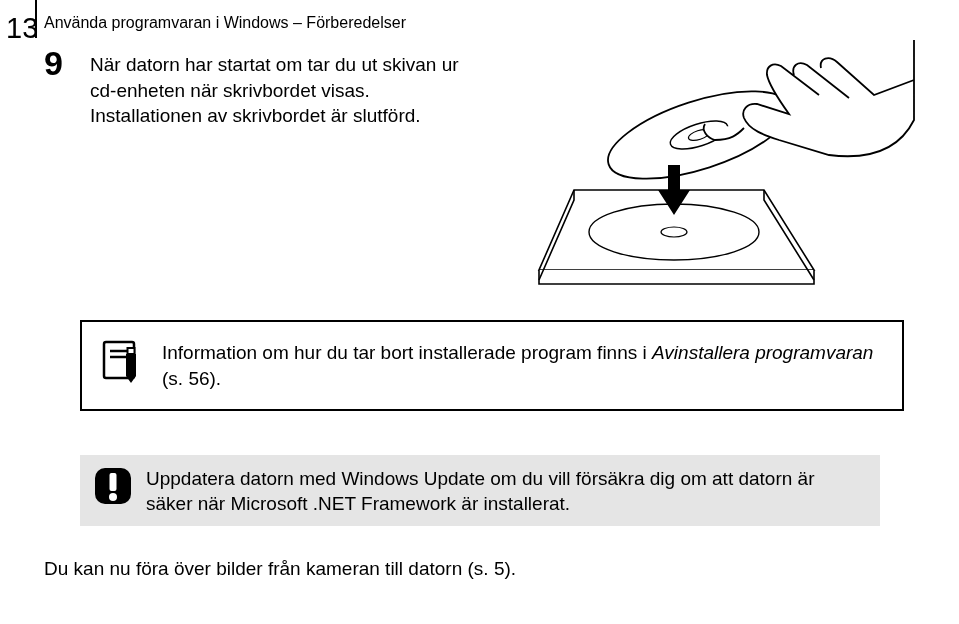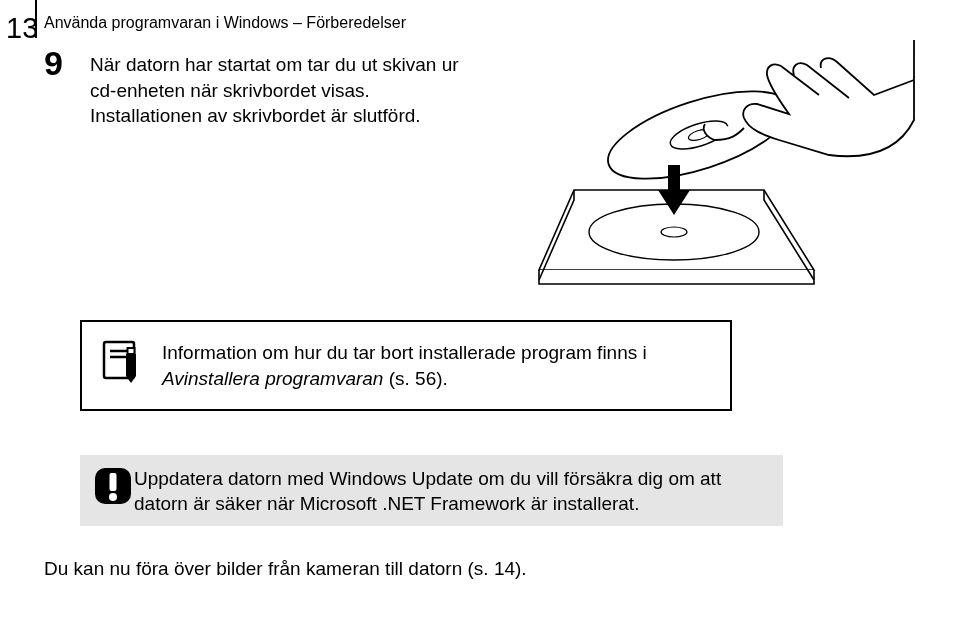--- a/index.html
+++ b/index.html
@@ -55,46 +55,47 @@
     position: absolute;
     top: 40px;
     right: 40px;
     width: 400px;
     height: 250px;
   }
   .info-box {
     position: absolute;
     top: 320px;
     left: 80px;
-    width: 652px;
+    width: 824px;
     border: 2px solid #000;
     padding: 18px 20px 18px 20px;
     display: flex;
     align-items: flex-start;
     gap: 18px;
   }
   .info-icon-wrap {
     flex-shrink: 0;
     width: 42px;
     height: 44px;
   }
   .info-text {
     font-size: 19px;
     line-height: 1.35;
   }
   .info-text .italic { font-style: italic; }
   .warn-box {
     position: absolute;
     top: 455px;
     left: 80px;
-    width: 703px;
+    width: 800px;
     background: #e5e5e5;
     padding: 10px 20px 10px 12px;
     display: flex;
     align-items: flex-start;
+    gap: 12px;
   }
   .warn-icon-wrap {
     flex-shrink: 0;
     width: 42px;
     height: 42px;
   }
   .warn-text {
     font-size: 19px;
     line-height: 1.3;
     padding-top: 2px;
@@ -170,13 +171,13 @@
   <div class="warn-icon-wrap">
     <svg viewBox="0 0 42 42" width="42" height="42">
       <rect x="3" y="3" width="36" height="36" rx="10" fill="#000"></rect>
       <rect x="17.5" y="8" width="7" height="18" rx="2" fill="#fff"></rect>
       <circle cx="21" cy="32" r="4" fill="#fff"></circle>
     </svg>
   </div>
   <div class="warn-text">Uppdatera datorn med Windows Update om du vill försäkra dig om att datorn är säker när Microsoft .NET Framework är installerat.</div>
 </div>
 
-<div class="footer-line">Du kan nu föra över bilder från kameran till datorn (s. 14).</div>
+<div class="footer-line">Du kan nu föra över bilder från kameran till datorn (s. 5).</div>
 
 </body></html>

